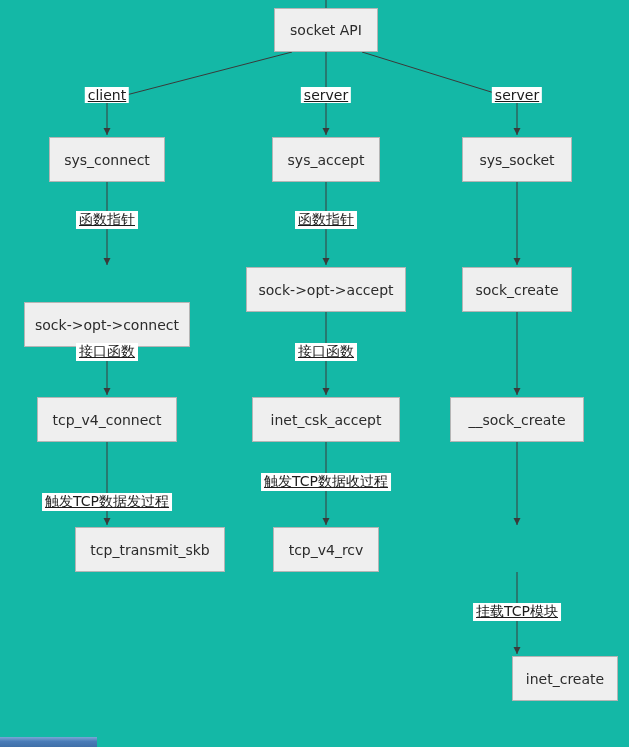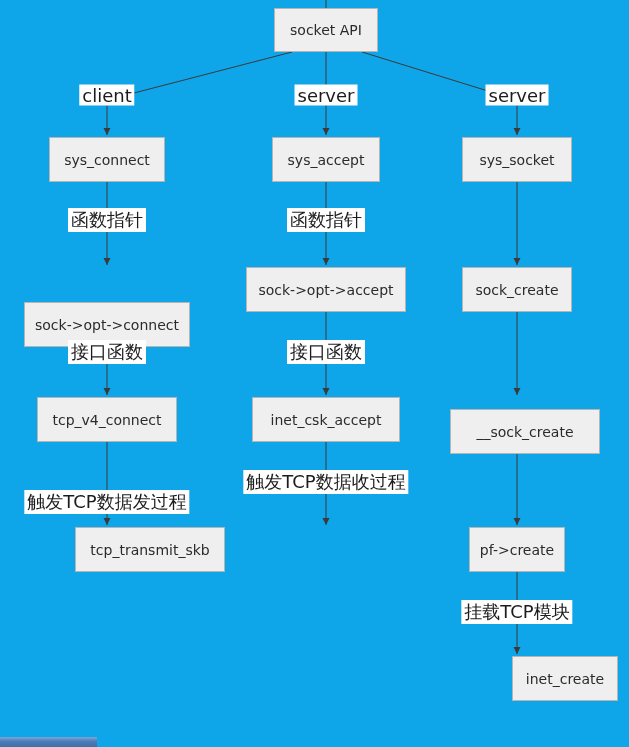--- a/index.html
+++ b/index.html
@@ -5,21 +5,21 @@
   html, body {
     margin: 0;
     padding: 0;
     background: #ffffff;
     font-family: "DejaVu Sans", "Liberation Sans", sans-serif;
   }
   .canvas {
     position: relative;
     width: 629px;
     height: 747px;
-    background: #0ea5e9;
+    background: #14b8a6;
     overflow: hidden;
   }
   svg.arrows {
     position: absolute;
     left: 0; top: 0;
     width: 629px; height: 747px;
     z-index: 1;
   }
   .node {
     position: absolute;
@@ -32,24 +32,25 @@
     font-size: 14px;
     color: #2b2b2b;
     white-space: nowrap;
     z-index: 2;
   }
   .elabel {
     position: absolute;
     transform: translate(-50%, -50%);
     background: #ffffff;
     padding: 0 3px;
-    font-size: 18px;
+    font-size: 14px;
     color: #1c1c1c;
     white-space: nowrap;
     z-index: 3;
+    text-decoration: underline;
   }
   .bottom-bar {
     position: absolute;
     left: 0;
     bottom: 0;
     width: 97px;
     height: 10px;
     background: linear-gradient(180deg, #7aa7d6 0%, #4a7cb8 45%, #3f6fa8 100%);
     z-index: 4;
   }
@@ -99,28 +100,28 @@
   <div class="node" style="left:37px;top:397px;width:140px;height:45px;">tcp_v4_connect</div>
   <div class="node" style="left:32px;top:527px;width:150px;height:45px;margin-left:43px;">tcp_transmit_skb</div>
 
   <div class="elabel" style="left:107px;top:220px;">函数指针</div>
   <div class="elabel" style="left:107px;top:352px;">接口函数</div>
   <div class="elabel" style="left:107px;top:502px;">触发TCP数据发过程</div>
 
   <div class="node" style="left:272px;top:137px;width:108px;height:45px;">sys_accept</div>
   <div class="node" style="left:246px;top:267px;width:160px;height:45px;">sock-&gt;opt-&gt;accept</div>
   <div class="node" style="left:252px;top:397px;width:148px;height:45px;">inet_csk_accept</div>
+  <div class="node" style="left:273px;top:527px;width:106px;height:45px;">tcp_v4_rcv</div>
 
   <div class="elabel" style="left:326px;top:220px;">函数指针</div>
   <div class="elabel" style="left:326px;top:352px;">接口函数</div>
   <div class="elabel" style="left:326px;top:482px;">触发TCP数据收过程</div>
 
   <div class="node" style="left:462px;top:137px;width:110px;height:45px;">sys_socket</div>
   <div class="node" style="left:462px;top:267px;width:110px;height:45px;">sock_create</div>
-  <div class="node" style="left:450px;top:397px;width:150px;height:45px;margin-top:12px;">__sock_create</div>
-  <div class="node" style="left:469px;top:527px;width:96px;height:45px;">pf-&gt;create</div>
+  <div class="node" style="left:450px;top:397px;width:134px;height:45px;">__sock_create</div>
   <div class="node" style="left:464px;top:656px;width:106px;height:45px;margin-left:48px;">inet_create</div>
 
   <div class="elabel" style="left:517px;top:612px;">挂载TCP模块</div>
 
   <div class="bottom-bar"></div>
 
 </div>
 
 </body></html>

